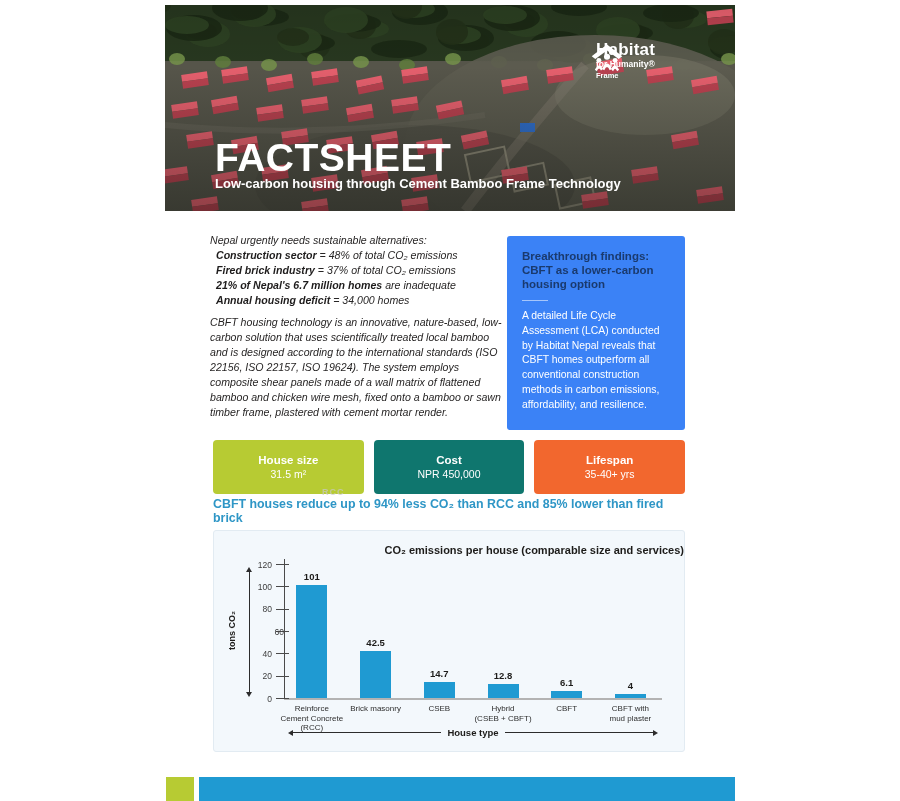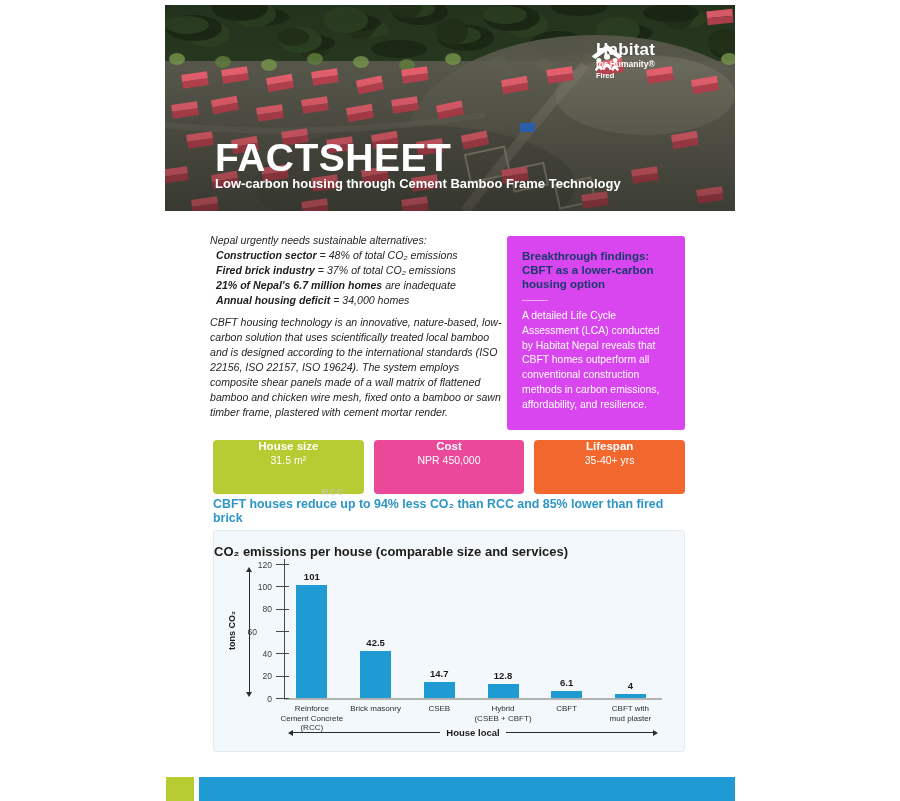--- a/index.html
+++ b/index.html
@@ -29,31 +29,31 @@
   
   .callout{position:absolute;left:342px;top:236px;width:178px;height:194px;border-radius:3px;
            box-sizing:border-box;padding:13px 15px;}
   .callout-title{font-size:11.5px;font-weight:bold;line-height:14px;}
   .callout-divider{width:26px;height:1px;background:rgba(255,255,255,.55);margin:9px 0 8px 0;}
   .callout-body{font-size:10.4px;line-height:14.8px;color:#ffffff;}
 
   
   .cards-row{position:absolute;left:48px;top:440px;width:472px;height:54px;display:flex;gap:10px;}
   .card{flex:1;border-radius:4px;color:#fff;display:flex;flex-direction:column;
-        align-items:center;justify-content:flex-start;gap:2px;}
+        align-items:center;justify-content:center;gap:2px;}
   .card-label{font-size:11.5px;font-weight:bold;}
   .card-value{font-size:10.5px;}
 
   .ghost{position:absolute;left:157px;top:487px;font-size:9px;font-weight:bold;color:#c9c9c9;opacity:.7;letter-spacing:1px;}
   .headline{position:absolute;left:48px;top:497px;width:480px;font-size:12.4px;font-weight:bold;}
 
   
   .chart-box{position:absolute;left:48px;top:530px;width:472px;height:222px;background:#f3f8fc;
              border:1px solid #e2ebf2;border-radius:3px;box-sizing:border-box;}
-  .chart-title{position:absolute;left:0;top:13px;width:100%;text-align:left;font-size:13px;font-weight:bold;color:#1d1c1a;}
+  .chart-title{position:absolute;left:0;top:13px;width:100%;text-align:right;font-size:11px;font-weight:bold;color:#1d1c1a;}
   .chart-plot{position:absolute;inset:0;}
   .y-arrow{position:absolute;display:flex;flex-direction:column;align-items:center;width:10px;}
   .y-arrow .line{width:1px;flex:1;background:#2c2c2c;}
   .ah-up{width:0;height:0;border-left:3px solid transparent;border-right:3px solid transparent;border-bottom:5px solid #2c2c2c;}
   .ah-down{width:0;height:0;border-left:3px solid transparent;border-right:3px solid transparent;border-top:5px solid #2c2c2c;}
   .y-label{position:absolute;writing-mode:vertical-rl;transform:rotate(180deg);font-size:9px;font-weight:bold;
            color:#1d1c1a;display:flex;align-items:center;justify-content:center;}
   .tick-label{position:absolute;font-size:8.5px;color:#3c3c3c;text-align:right;}
   .tick-mark{position:absolute;height:1px;background:#4a4a4a;}
   .axis-y{position:absolute;width:1px;background:#4a4a4a;}
@@ -316,50 +316,50 @@
             <path d="M14.5 31 q5.5 -12 11 0 l-2.5 1.5 q-3 -7 -6 0 Z" fill="#fff"></path>
             <circle cx="11" cy="21.5" r="2.7" fill="#fff"></circle>
             <path d="M6.5 32 q4.5 -9 9 -1 l-2.2 1.8 q-2.4 -5 -4.6 0.8 Z" fill="#fff"></path>
             <circle cx="29" cy="21.5" r="2.7" fill="#fff"></circle>
             <path d="M24.5 31 q4.5 -8 9 1 l-2.2 1.6 q-2.4 -5.8 -4.6 0 Z" fill="#fff"></path>
           </svg>
         </span>
         <span class="logo-text">
           <div class="logo-name">Habitat</div>
           <div class="logo-tag">for Humanity®</div>
-          <div class="logo-region">Fired</div>
+          <div class="logo-region">Frame</div>
         </span>
       </div>
       <div class="hero-title">FACTSHEET</div>
       <div class="hero-subtitle">Low-carbon housing through Cement Bamboo Frame Technology</div>
     </div>
 
     <div class="intro">
       <div class="intro-lead">Nepal urgently needs sustainable alternatives:</div>
       <div>
           <div class="stat-line"><span class="stat-bold">Construction sector</span><span class="stat-rest"> = 48% of total CO₂ emissions</span></div>
           <div class="stat-line"><span class="stat-bold">Fired brick industry</span><span class="stat-rest"> = 37% of total CO₂ emissions</span></div>
           <div class="stat-line"><span class="stat-bold">21% of Nepal's 6.7 million homes</span><span class="stat-rest"> are inadequate</span></div>
           <div class="stat-line"><span class="stat-bold">Annual housing deficit</span><span class="stat-rest"> = 34,000 homes</span></div>
         </div>
       <div class="intro-par">CBFT housing technology is an innovative, nature-based, low-carbon solution that uses scientifically treated local bamboo and is designed according to the international standards (ISO 22156, ISO 22157, ISO 19624). The system employs composite shear panels made of a wall matrix of flattened bamboo and chicken wire mesh, fixed onto a bamboo or sawn timber frame, plastered with cement mortar render.</div>
     </div>
 
-    <div class="callout" id="callout-box" style="background: #d946ef;">
+    <div class="callout" id="callout-box" style="background: #3b82f6;">
       <div class="callout-title" id="callout-title" style="color: rgb(26, 58, 110);">Breakthrough findings: CBFT as a lower-carbon housing option</div>
       <div class="callout-divider"></div>
       <div class="callout-body">A detailed Life Cycle Assessment (LCA) conducted by Habitat Nepal reveals that CBFT homes outperform all conventional construction methods in carbon emissions, affordability, and resilience.</div>
     </div>
 
     <div class="cards-row">
         <div class="card" style="background: rgb(183, 203, 51);">
           <div class="card-label">House size</div>
           <div class="card-value">31.5 m²</div>
         </div>
-        <div class="card" style="background: #ec4899;">
+        <div class="card" style="background: #0f766e;">
           <div class="card-label">Cost</div>
           <div class="card-value">NPR 450,000</div>
         </div>
         <div class="card" style="background: rgb(242, 103, 46);">
           <div class="card-label">Lifespan</div>
           <div class="card-value">35-40+ yrs</div>
         </div>
       </div>
 
     <div class="ghost">RCC</div>
@@ -376,21 +376,21 @@
           <div class="y-label" style="left: 13px; top: 33px; height: 134px;">tons CO₂</div>
           <div class="axis-y" style="left: 70px; top: 28px; height: 139px;"></div>
           <div class="axis-x" style="left: 70px; top: 167px; width: 378px;"></div>
           <div class="tick-mark" style="left: 62px; top: 167px; width: 13px;"></div>
           <div class="tick-label" style="left: 32px; top: 162.5px; width: 26px;">0</div>
           <div class="tick-mark" style="left: 62px; top: 144.7px; width: 13px;"></div>
           <div class="tick-label" style="left: 32px; top: 140.2px; width: 26px;">20</div>
           <div class="tick-mark" style="left: 62px; top: 122.3px; width: 13px;"></div>
           <div class="tick-label" style="left: 32px; top: 117.8px; width: 26px;">40</div>
           <div class="tick-mark" style="left: 62px; top: 100px; width: 13px;"></div>
-          <div class="tick-label" style="left: 17px; top: 95.5px; width: 26px;">60</div>
+          <div class="tick-label" style="left: 44px; top: 95.5px; width: 26px;">60</div>
           <div class="tick-mark" style="left: 62px; top: 77.7px; width: 13px;"></div>
           <div class="tick-label" style="left: 32px; top: 73.2px; width: 26px;">80</div>
           <div class="tick-mark" style="left: 62px; top: 55.3px; width: 13px;"></div>
           <div class="tick-label" style="left: 32px; top: 50.8px; width: 26px;">100</div>
           <div class="tick-mark" style="left: 62px; top: 33px; width: 13px;"></div>
           <div class="tick-label" style="left: 32px; top: 28.5px; width: 26px;">120</div>
           <div class="bar" style="left: 82.3px; top: 54.2px; width: 31px; height: 112.8px; background: rgb(31, 154, 210);"></div>
           <div class="bar-val" style="left: 72.8px; top: 40.2px; width: 50px;">101</div>
           <div class="x-lab" style="left: 61.8px; top: 173px; width: 72px;">Reinforce
 Cement Concrete
@@ -410,21 +410,21 @@
           <div class="x-lab" style="left: 316.7px; top: 173px; width: 72px;">CBFT</div>
           <div class="bar" style="left: 400.9px; top: 162.5px; width: 31px; height: 4.5px; background: rgb(31, 154, 210);"></div>
           <div class="bar-val" style="left: 391.4px; top: 148.5px; width: 50px;">4</div>
           <div class="x-lab" style="left: 380.4px; top: 173px; width: 72px;">CBFT with
 mud plaster</div>
           <div class="ht-row" style="left: 74px; top: 196px; width: 370px;">
             <div class="ht-line">
               <span class="ah-left"></span>
               <span class="l"></span>
             </div>
-            <div class="ht-label">House local</div>
+            <div class="ht-label">House type</div>
             <div class="ht-line">
               <span class="l"></span>
               <span class="ah-right"></span>
             </div>
           </div>
         </div>
     </div>
 
     <div class="footer-green" id="footer-green" style="background: rgb(183, 203, 51);"></div>
     <div class="footer-blue" id="footer-blue" style="background: rgb(31, 154, 210);"></div>

